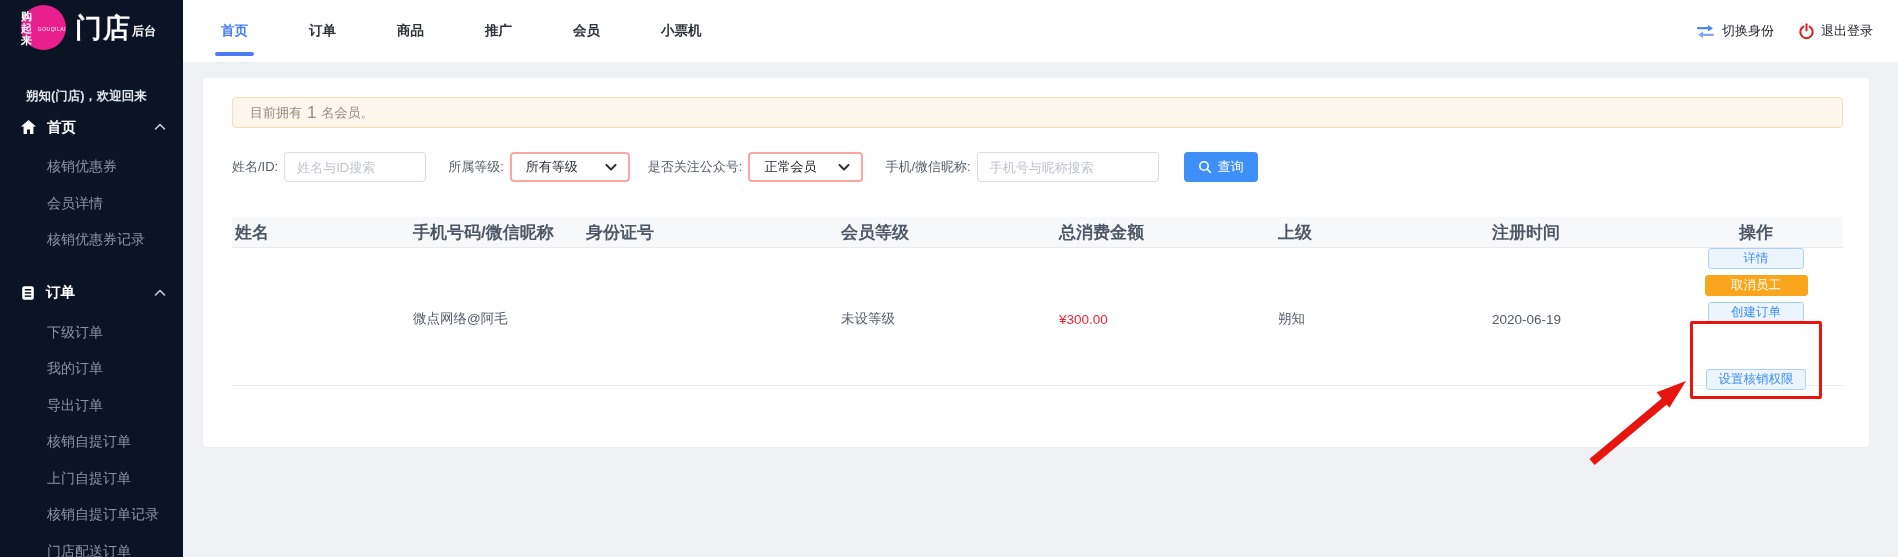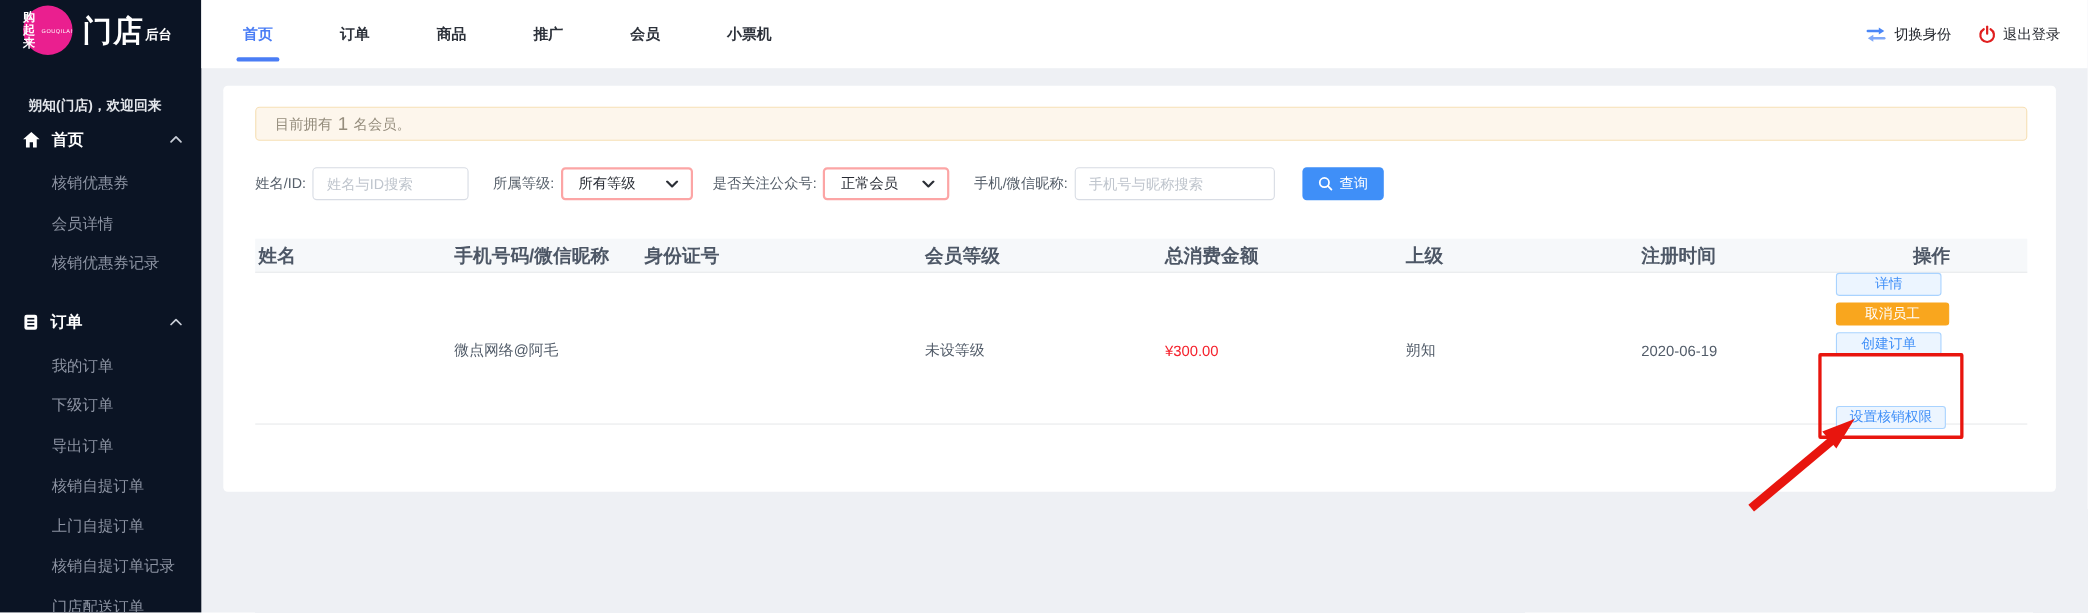--- a/index.html
+++ b/index.html
@@ -56,21 +56,21 @@
        color:#fff;font-size:13px;display:flex;align-items:center;gap:6px;cursor:pointer;font-family:inherit;}
 
   
   .table{margin-top:35px;}
   .thead,.trow{display:grid;grid-template-columns:178px 173px 255px 218px 219px 214px 180px 1fr;align-items:center;}
   .thead{height:30px;background:#f6f8fa;font-size:17px;font-weight:bold;color:#4d5766;border-bottom:1px solid #e8eaec;}
   .th,.td{padding-left:3px;white-space:nowrap;}
   .th.center{justify-self:stretch;text-align:center;padding-left:0;}
   .trow{height:137px;font-size:13.5px;color:#525c69;border-bottom:1px solid #e8eaec;}
   .td.amount{color:#f5222d;}
-  .actions-cell{display:flex;flex-direction:column;align-items:flex-start;gap:6px;padding-left:0;}
+  .actions-cell{display:flex;flex-direction:column;align-items:center;gap:6px;padding-left:0;}
   .abtn{width:96px;height:21px;box-sizing:border-box;border:1px solid #a9d3ff;background:#ecf5ff;color:#3f8ff8;
        font-size:12.5px;border-radius:3px;cursor:pointer;display:flex;align-items:center;justify-content:center;
        font-family:inherit;padding:0;}
   .abtn.warn{width:103px;background:#f9a61e;border-color:#f9a61e;color:#fff;}
   .abtn.last{width:100px;margin-top:40px;}
   .annot-wrap{position:relative;display:flex;justify-content:center;}
   .red-box{position:absolute;left:-16px;right:-16px;top:-8px;bottom:-9px;border:3px solid #e8150e;
        border-radius:2px;pointer-events:none;}
 
   .arrow-overlay{position:absolute;left:0;top:0;pointer-events:none;}
@@ -117,22 +117,22 @@
           <rect x="4.8" y="4" width="6.4" height="1.5" fill="#0b1424"></rect>
           <rect x="4.8" y="7.2" width="6.4" height="1.5" fill="#0b1424"></rect>
           <rect x="4.8" y="10.4" width="6.4" height="1.5" fill="#0b1424"></rect>
         </svg>
         <span>订单</span>
         <svg class="chev" width="12" height="7" viewBox="0 0 12 7">
           <path d="M1.5 5.5 L6 1 L10.5 5.5" fill="none" stroke="#c9ced8" stroke-width="1.6" stroke-linecap="round" stroke-linejoin="round"></path>
         </svg>
       </div>
       <div class="sub-list">
+        <div class="sub-item">下级订单</div>
         <div class="sub-item">我的订单</div>
-        <div class="sub-item">下级订单</div>
         <div class="sub-item">导出订单</div>
         <div class="sub-item">核销自提订单</div>
         <div class="sub-item">上门自提订单</div>
         <div class="sub-item">核销自提订单记录</div>
         <div class="sub-item">门店配送订单</div>
       </div>
     </nav>
   </aside>
 
   <header class="topbar">

